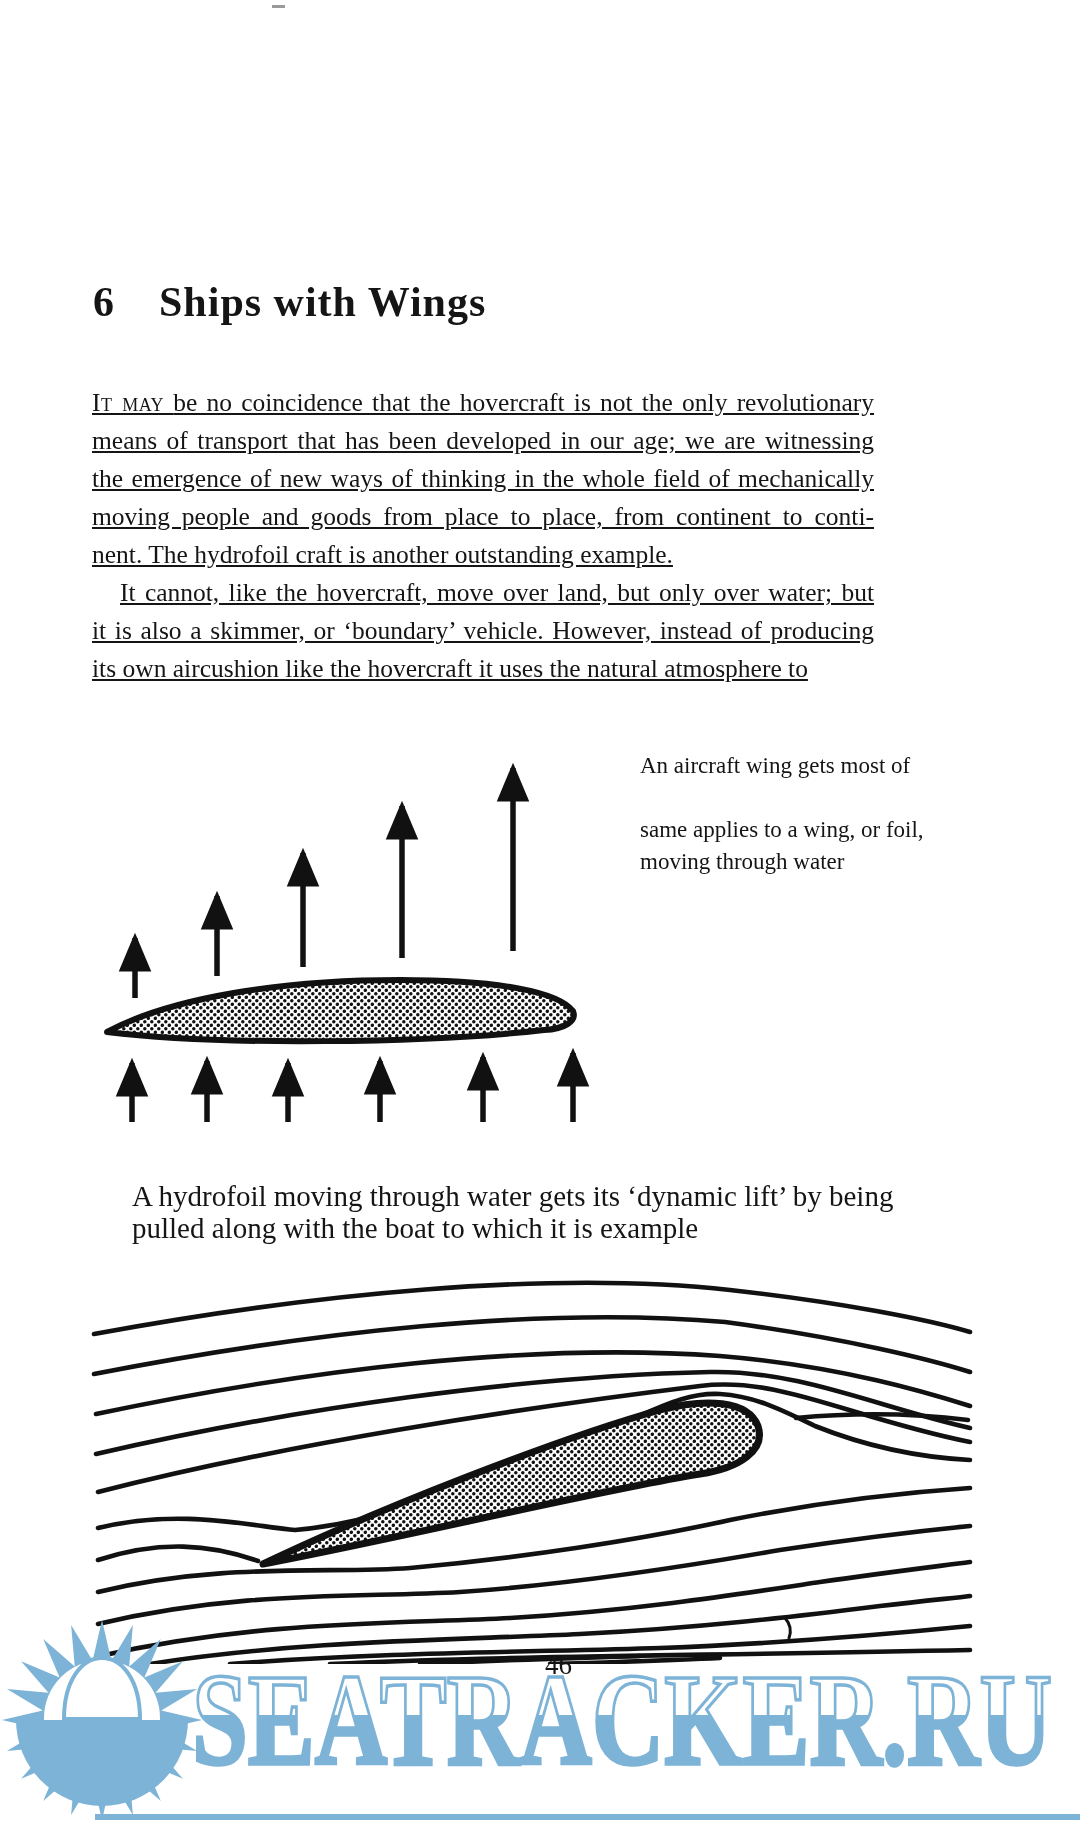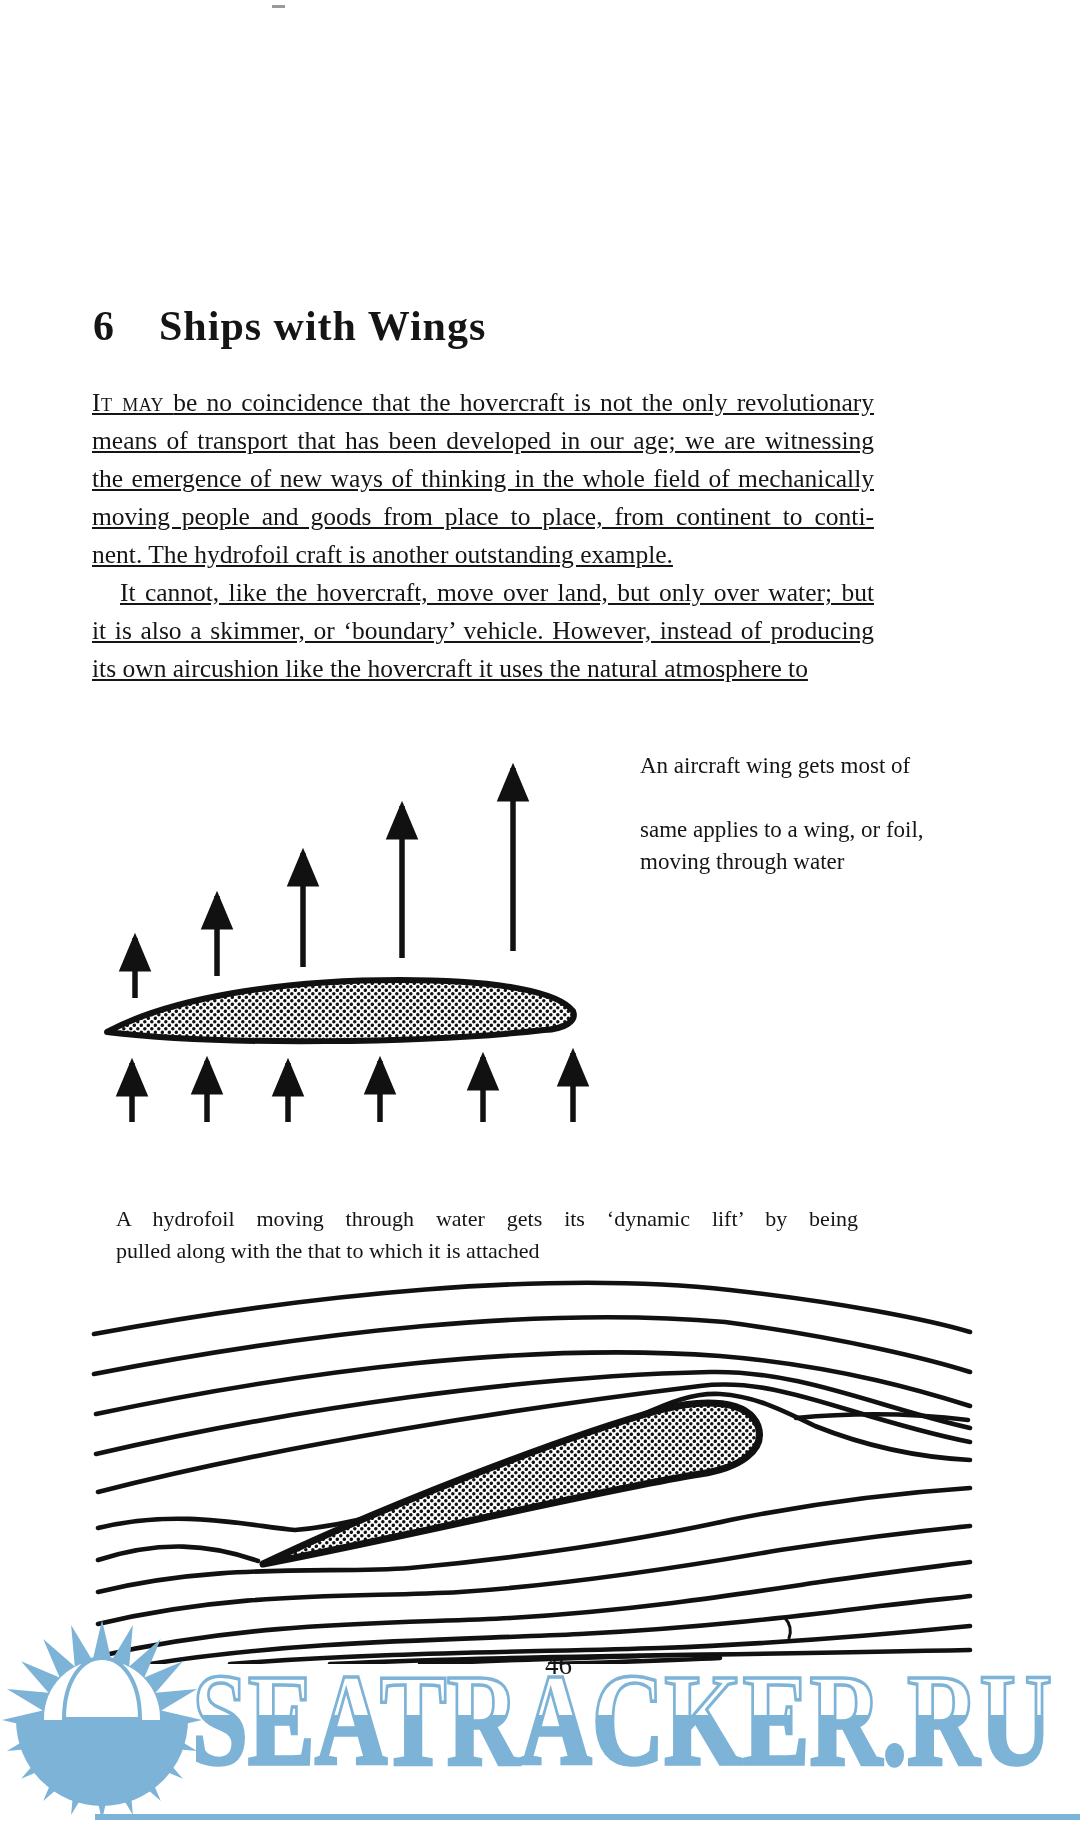--- a/index.html
+++ b/index.html
@@ -1,32 +1,32 @@
 <!DOCTYPE html>
 <html><head>
 <meta charset="utf-8">
 <style>
   html,body{margin:0;padding:0;background:#e8e8e8;}
   #page{position:relative;width:1080px;height:1828px;background:#ffffff;overflow:hidden;
         font-family:"Liberation Serif",serif;color:#151515;}
   .abs{position:absolute;}
   #top-mark{left:272px;top:5px;width:13px;height:3px;background:#9a9a9a;}
-  #heading{left:93px;top:302px;font-weight:bold;font-size:42px;letter-spacing:1px;white-space:nowrap;}
+  #heading{left:93px;top:278px;font-weight:bold;font-size:42px;letter-spacing:1px;white-space:nowrap;}
   #heading .num{display:inline-block;}
   #heading .ttl{display:inline-block;margin-left:44px;}
   .bodyline{left:92px;width:782px;font-size:25.5px;line-height:38.3px;height:38.3px;
             text-align:justify;text-align-last:justify;white-space:nowrap;text-decoration:underline;}
   .bodyline.lastline{text-align-last:left;}
   .bodyline.indent{padding-left:28px;width:754px;}
   .lead{font-variant:small-caps;letter-spacing:0.5px;}
   .cap1line{left:640px;width:268px;font-size:23px;line-height:32.4px;height:32.4px;
             text-align:justify;text-align-last:justify;white-space:nowrap;}
   .cap1line.lastline{text-align-last:left;}
-  .cap2line{left:116px;width:742px;font-size:22px;line-height:32px;height:32px;
-            text-align:justify;text-align-last:justify;white-space:nowrap;margin-top:23px;}
+  .cap2line{left:132px;width:742px;font-size:29px;line-height:32px;height:32px;
+            text-align:justify;text-align-last:justify;white-space:nowrap;}
   .cap2line.lastline{text-align-last:left;}
   #page-number{left:545px;top:1650px;width:40px;text-align:left;font-size:27px;}
   #bottom-rule{left:95px;top:1814px;width:985px;height:6px;background:#7db3d6;}
   #watermark{left:2px;top:1618px;width:1072px;height:205px;}
   svg{display:block;}
 </style>
 </head>
 <body>
 
 <div id="page">
@@ -78,21 +78,21 @@
       <line x1="52" y1="382" x2="52" y2="323" marker-end="url(#ah)"></line>
       <line x1="127" y1="382" x2="127" y2="321" marker-end="url(#ah)"></line>
       <line x1="208" y1="382" x2="208" y2="323" marker-end="url(#ah)"></line>
       <line x1="300" y1="382" x2="300" y2="321" marker-end="url(#ah)"></line>
       <line x1="403" y1="382" x2="403" y2="317" marker-end="url(#ah)"></line>
       <line x1="493" y1="382" x2="493" y2="313" marker-end="url(#ah)"></line>
     </g>
   </svg>
 
   <div class="abs cap2line" style="top:1180px">A hydrofoil moving through water gets its ‘dynamic lift’ by being</div>
-  <div class="abs cap2line lastline" style="top:1212px">pulled along with the that to which it is attached</div>
+  <div class="abs cap2line lastline" style="top:1212px">pulled along with the boat to which it is example</div>
 
   <svg class="abs" style="left:80px;top:1268px" width="900" height="396" viewBox="0 0 900 396">
     <g fill="none" stroke="#111" stroke-width="4.6" stroke-linecap="round">
       <path d="M14,66  C 230,26 470,2 650,22 C 760,34 850,52 890,64"></path>
       <path d="M14,106 C 230,64 460,38 645,54 C 765,70 852,92 890,104"></path>
       <path d="M16,146 C 225,102 450,74 640,88 C 762,98 852,126 890,138"></path>
       <path d="M16,186 C 215,140 445,108 630,104 C 720,102 800,140 890,160"></path>
       <path d="M18,224 C 205,176 440,140 620,118 C 700,108 770,150 890,174"></path>
       <path d="M18,260 C 100,240 170,258 215,262 C 330,252 430,196 505,170
                C 570,146 600,124 640,126 C 675,128 702,142 735,158 C 795,182 852,190 890,192"></path>

